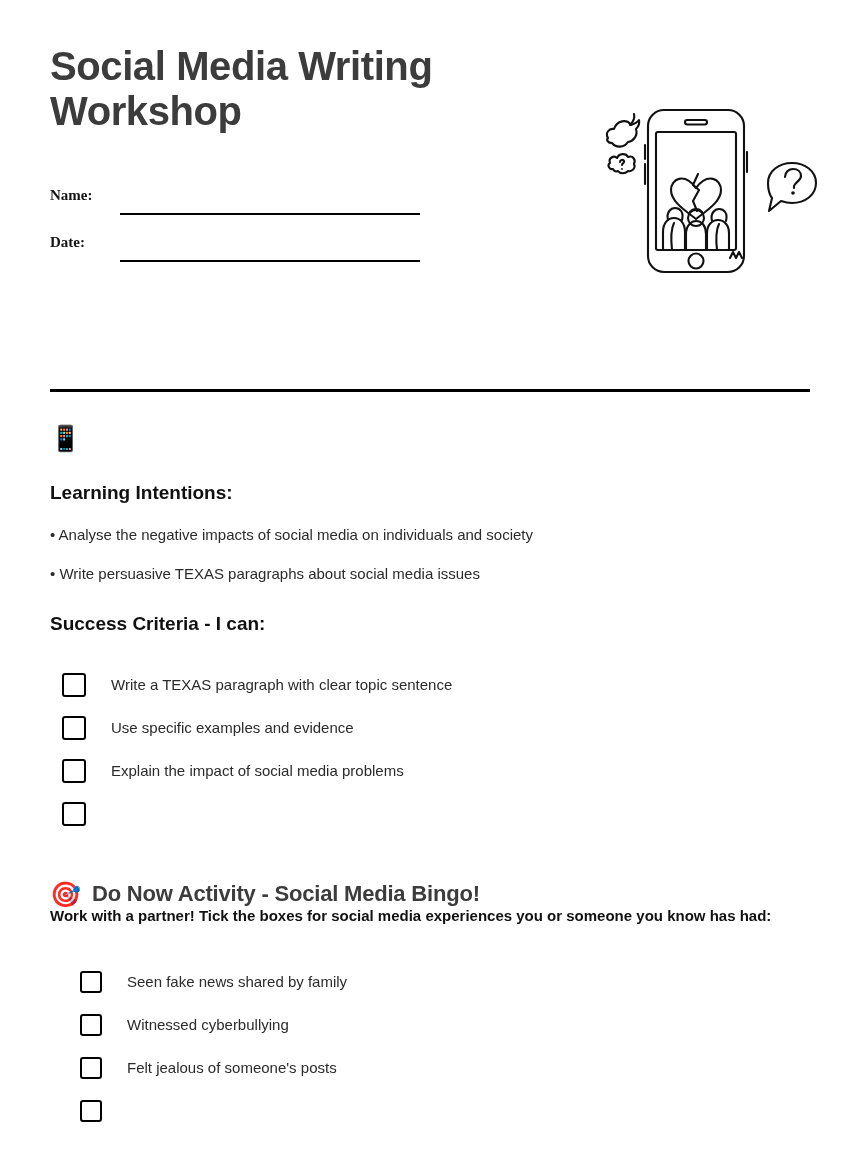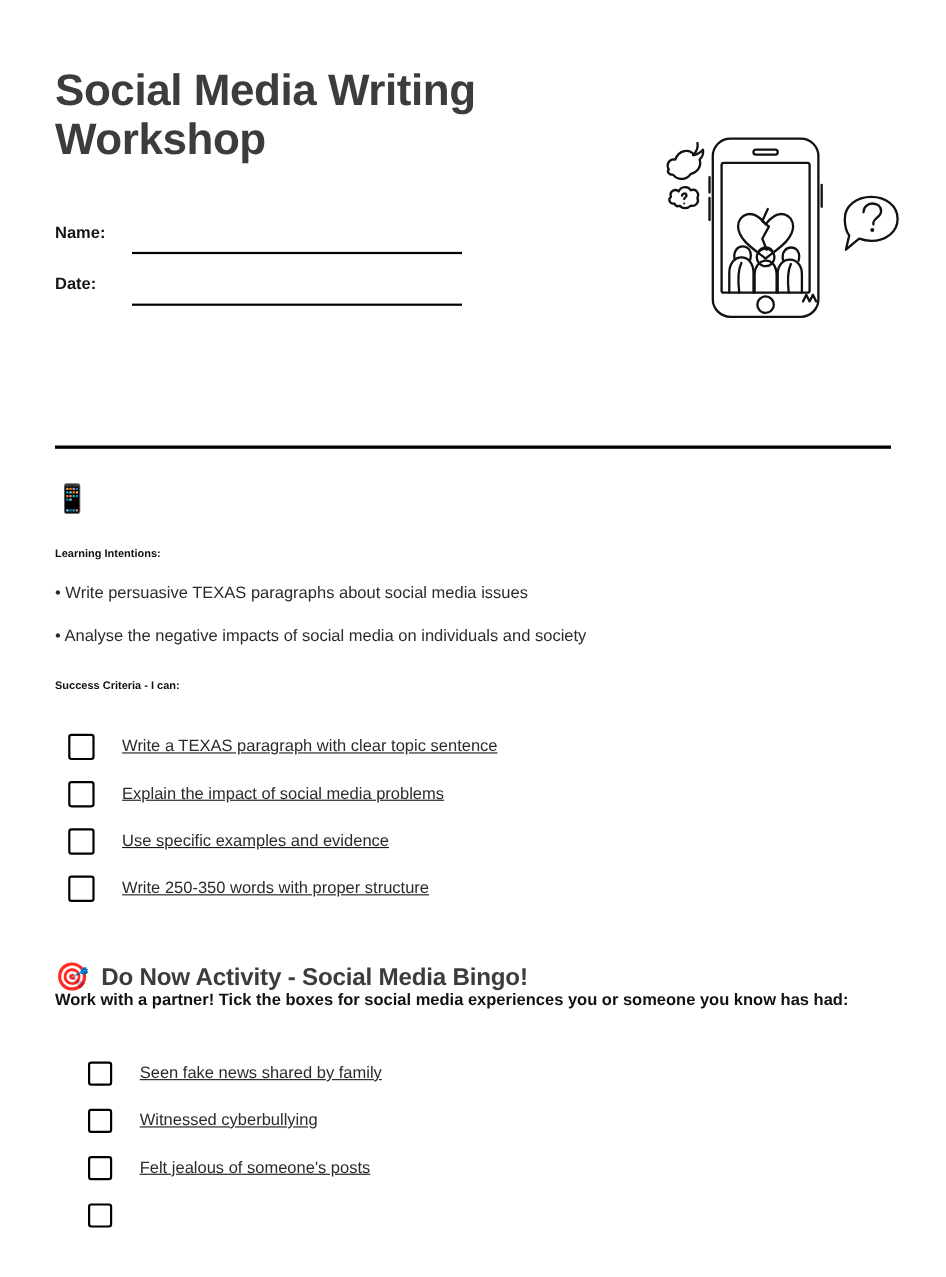--- a/index.html
+++ b/index.html
@@ -13,40 +13,41 @@
     overflow: hidden;
     font-family: "Liberation Sans", sans-serif;
     color: #1a1a1a;
     position: relative;
   }
   .page {
     position: relative;
     width: 860px;
     height: 1161px;
     box-sizing: border-box;
-    padding: 16px 50px;
+    padding: 0 50px;
   }
 
   
   .header {
     position: relative;
     padding-top: 44px;
     min-height: 285px;
   }
   .doc-title {
     font-size: 40px;
     line-height: 1.12;
     font-weight: bold;
     color: #3c3c3c;
     letter-spacing: -0.4px;
     margin: 0;
     max-width: 430px;
   }
   .field-rows {
     margin-top: 34px;
+    font-family: Liberation Serif, serif;
   }
   .field-row {
     display: flex;
     align-items: flex-end;
     height: 47px;
   }
   .field-label {
     font-size: 15px;
     font-weight: bold;
     color: #141414;
@@ -89,40 +90,39 @@
     font-weight: bold;
     color: #3c3c3c;
     letter-spacing: -0.2px;
   }
   .section-emoji {
     font-size: 25px;
     line-height: 1;
     flex: none;
   }
   .subhead {
-    font-size: 10px;
+    font-size: 19px;
     font-weight: bold;
     color: #111111;
     margin-top: 31px;
   }
   .bullet {
     font-size: 15px;
     color: #2b2b2b;
     margin-top: 22px;
   }
   .lead-bold {
     font-size: 15px;
     font-weight: bold;
     color: #111111;
   }
 
   
   .checklist {
     margin-top: 28px;
-    text-decoration: underline;
   }
   .check-item {
     display: flex;
     align-items: center;
     gap: 25px;
   }
   .checklist.criteria .check-item { height: 43px; }
   .checklist.bingo .check-item { height: 43px; margin-left: 20px; }
 
   .checkbox {
@@ -214,41 +214,40 @@
 
   <div class="divider"></div>
 
   <div class="section">
     <div class="section-heading">
       <span class="section-emoji">📱</span>
     </div>
 
     <div class="subhead">Learning Intentions:</div>
 
+    <div class="bullet">• Analyse the negative impacts of social media on individuals and society</div>
     <div class="bullet">• Write persuasive TEXAS paragraphs about social media issues</div>
-    <div class="bullet">• Analyse the negative impacts of social media on individuals and society</div>
 
     <div class="subhead">Success Criteria - I can:</div>
 
     <div class="checklist criteria">
       <div class="check-item">
         <span class="checkbox"></span>
         <span class="check-label">Write a TEXAS paragraph with clear topic sentence</span>
       </div>
       <div class="check-item">
         <span class="checkbox"></span>
+        <span class="check-label">Use specific examples and evidence</span>
+      </div>
+      <div class="check-item">
+        <span class="checkbox"></span>
         <span class="check-label">Explain the impact of social media problems</span>
       </div>
       <div class="check-item">
         <span class="checkbox"></span>
-        <span class="check-label">Use specific examples and evidence</span>
-      </div>
-      <div class="check-item">
-        <span class="checkbox"></span>
-        <span class="check-label">Write 250-350 words with proper structure</span>
       </div>
     </div>
   </div>
 
   <div class="section" style="margin-top:46px;">
     <div class="section-heading">
       <span class="section-emoji">🎯</span>
       <span>Do Now Activity - Social Media Bingo!</span>
     </div>
 

